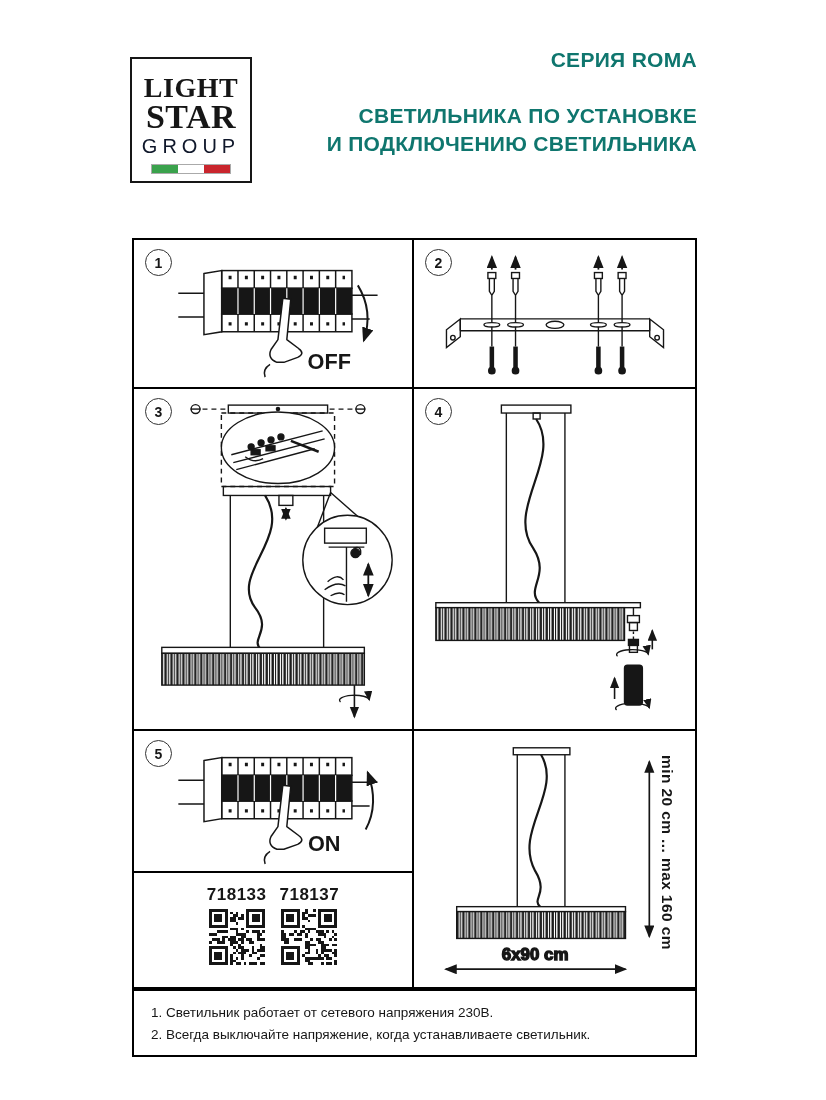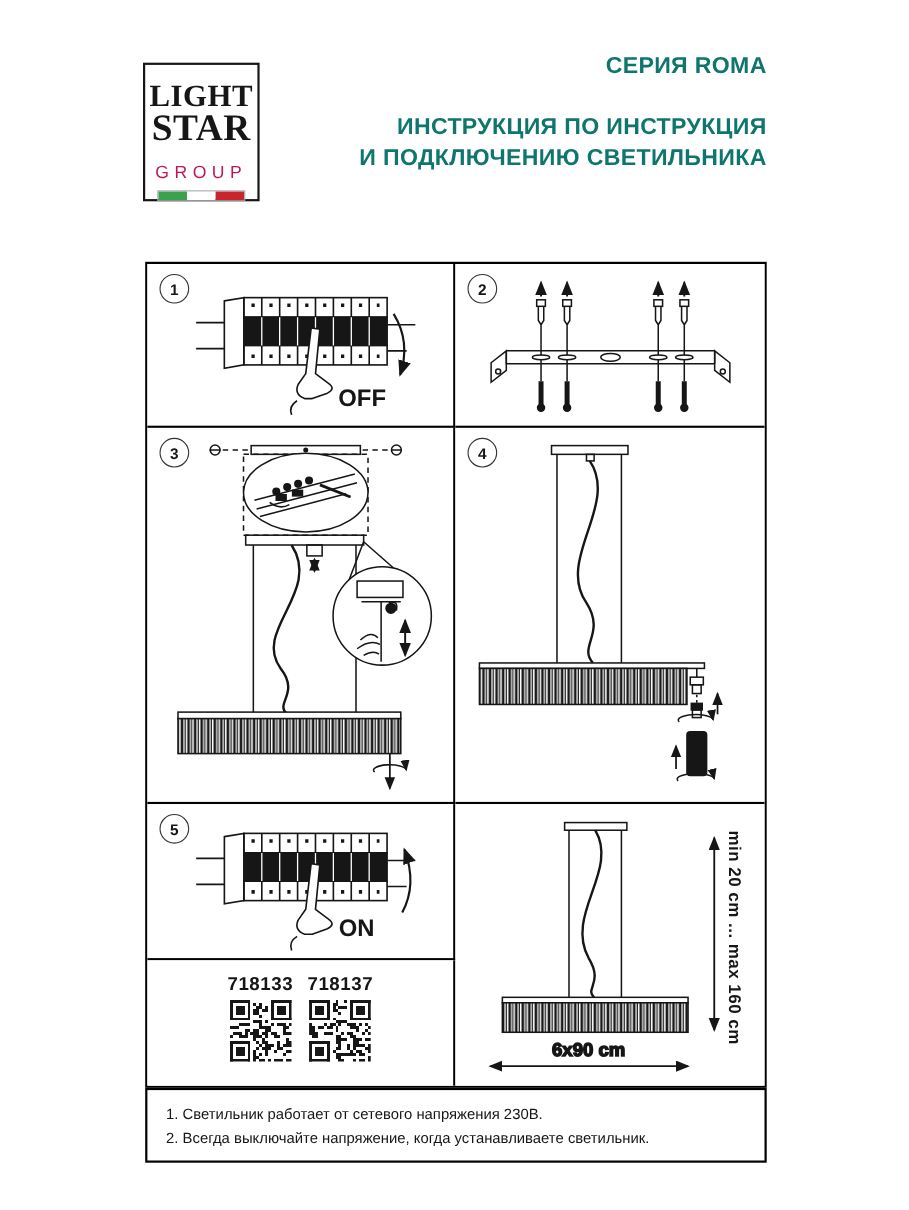--- a/index.html
+++ b/index.html
@@ -1,23 +1,23 @@
 <!DOCTYPE html>
 <html><head>
 <meta charset="utf-8">
 <style>
   html,body{margin:0;padding:0;background:#fff;}
   .page{position:relative;width:826px;height:1100px;background:#fff;overflow:hidden;
         font-family:"Liberation Sans",sans-serif;color:#161616;}
   
-  .logo-box{position:absolute;left:130px;top:57px;width:106px;height:126px;
+  .logo-box{position:absolute;left:130px;top:57px;width:122px;height:126px;
             border:2px solid #161616;text-align:center;box-sizing:border-box;background:#fff;}
   .logo-l1{font-family:"Liberation Serif",serif;font-weight:bold;font-size:28px;line-height:26px;margin-top:16px;letter-spacing:.5px;}
   .logo-l2{font-family:"Liberation Serif",serif;font-weight:bold;font-size:34px;line-height:31px;letter-spacing:.5px;}
-  .logo-l3{font-size:16px;letter-spacing:5px;margin-top:17px;color:#be185d;}
+  .logo-l3{font-size:20px;letter-spacing:5px;margin-top:3px;color:#0f172a;}
   .logo-flag{width:78px;height:8px;margin:7px auto 0;display:flex;outline:1px solid #aaa;}
   .logo-flag div{height:100%;}
   
   .hdr{position:absolute;right:129px;top:44px;text-align:right;font-weight:bold;color:#0f766e;}
   .hdr-series,.hdr-articles{font-size:21px;line-height:31px;letter-spacing:.3px;}
   .hdr-title{margin-top:27px;font-size:21px;line-height:28px;letter-spacing:.3px;}
   
   .grid{position:absolute;left:132px;top:238px;width:565px;height:751px;border:2px solid #000;box-sizing:border-box;background:#fff;}
   .cell{position:absolute;box-sizing:border-box;background:#fff;}
   .c1{left:0;top:0;width:280px;height:149px;border-right:2px solid #000;border-bottom:2px solid #000;}
@@ -67,21 +67,21 @@
     <div class="logo-flag">
       <div style="width: 33%; background: rgb(58, 162, 76);"></div>
       <div style="width: 34%; background: rgb(255, 255, 255);"></div>
       <div style="width: 33%; background: rgb(201, 37, 45);"></div>
     </div>
   </div>
 
   <div class="hdr">
     <div class="hdr-series">СЕРИЯ ROMA</div>
     <div class="hdr-title">
-      <div>ИНСТРУКЦИЯ ПО ИНСТРУКЦИЯ</div>
+      <div>СВЕТИЛЬНИКА ПО УСТАНОВКЕ</div>
       <div>И ПОДКЛЮЧЕНИЮ СВЕТИЛЬНИКА</div>
     </div>
   </div>
 
   <div class="grid">
 
     <div class="cell c1">
       <div class="stepnum">1</div>
       <svg class="draw" viewBox="0 0 280 149">
         <g stroke="#161616" stroke-width="1.5" fill="none">

